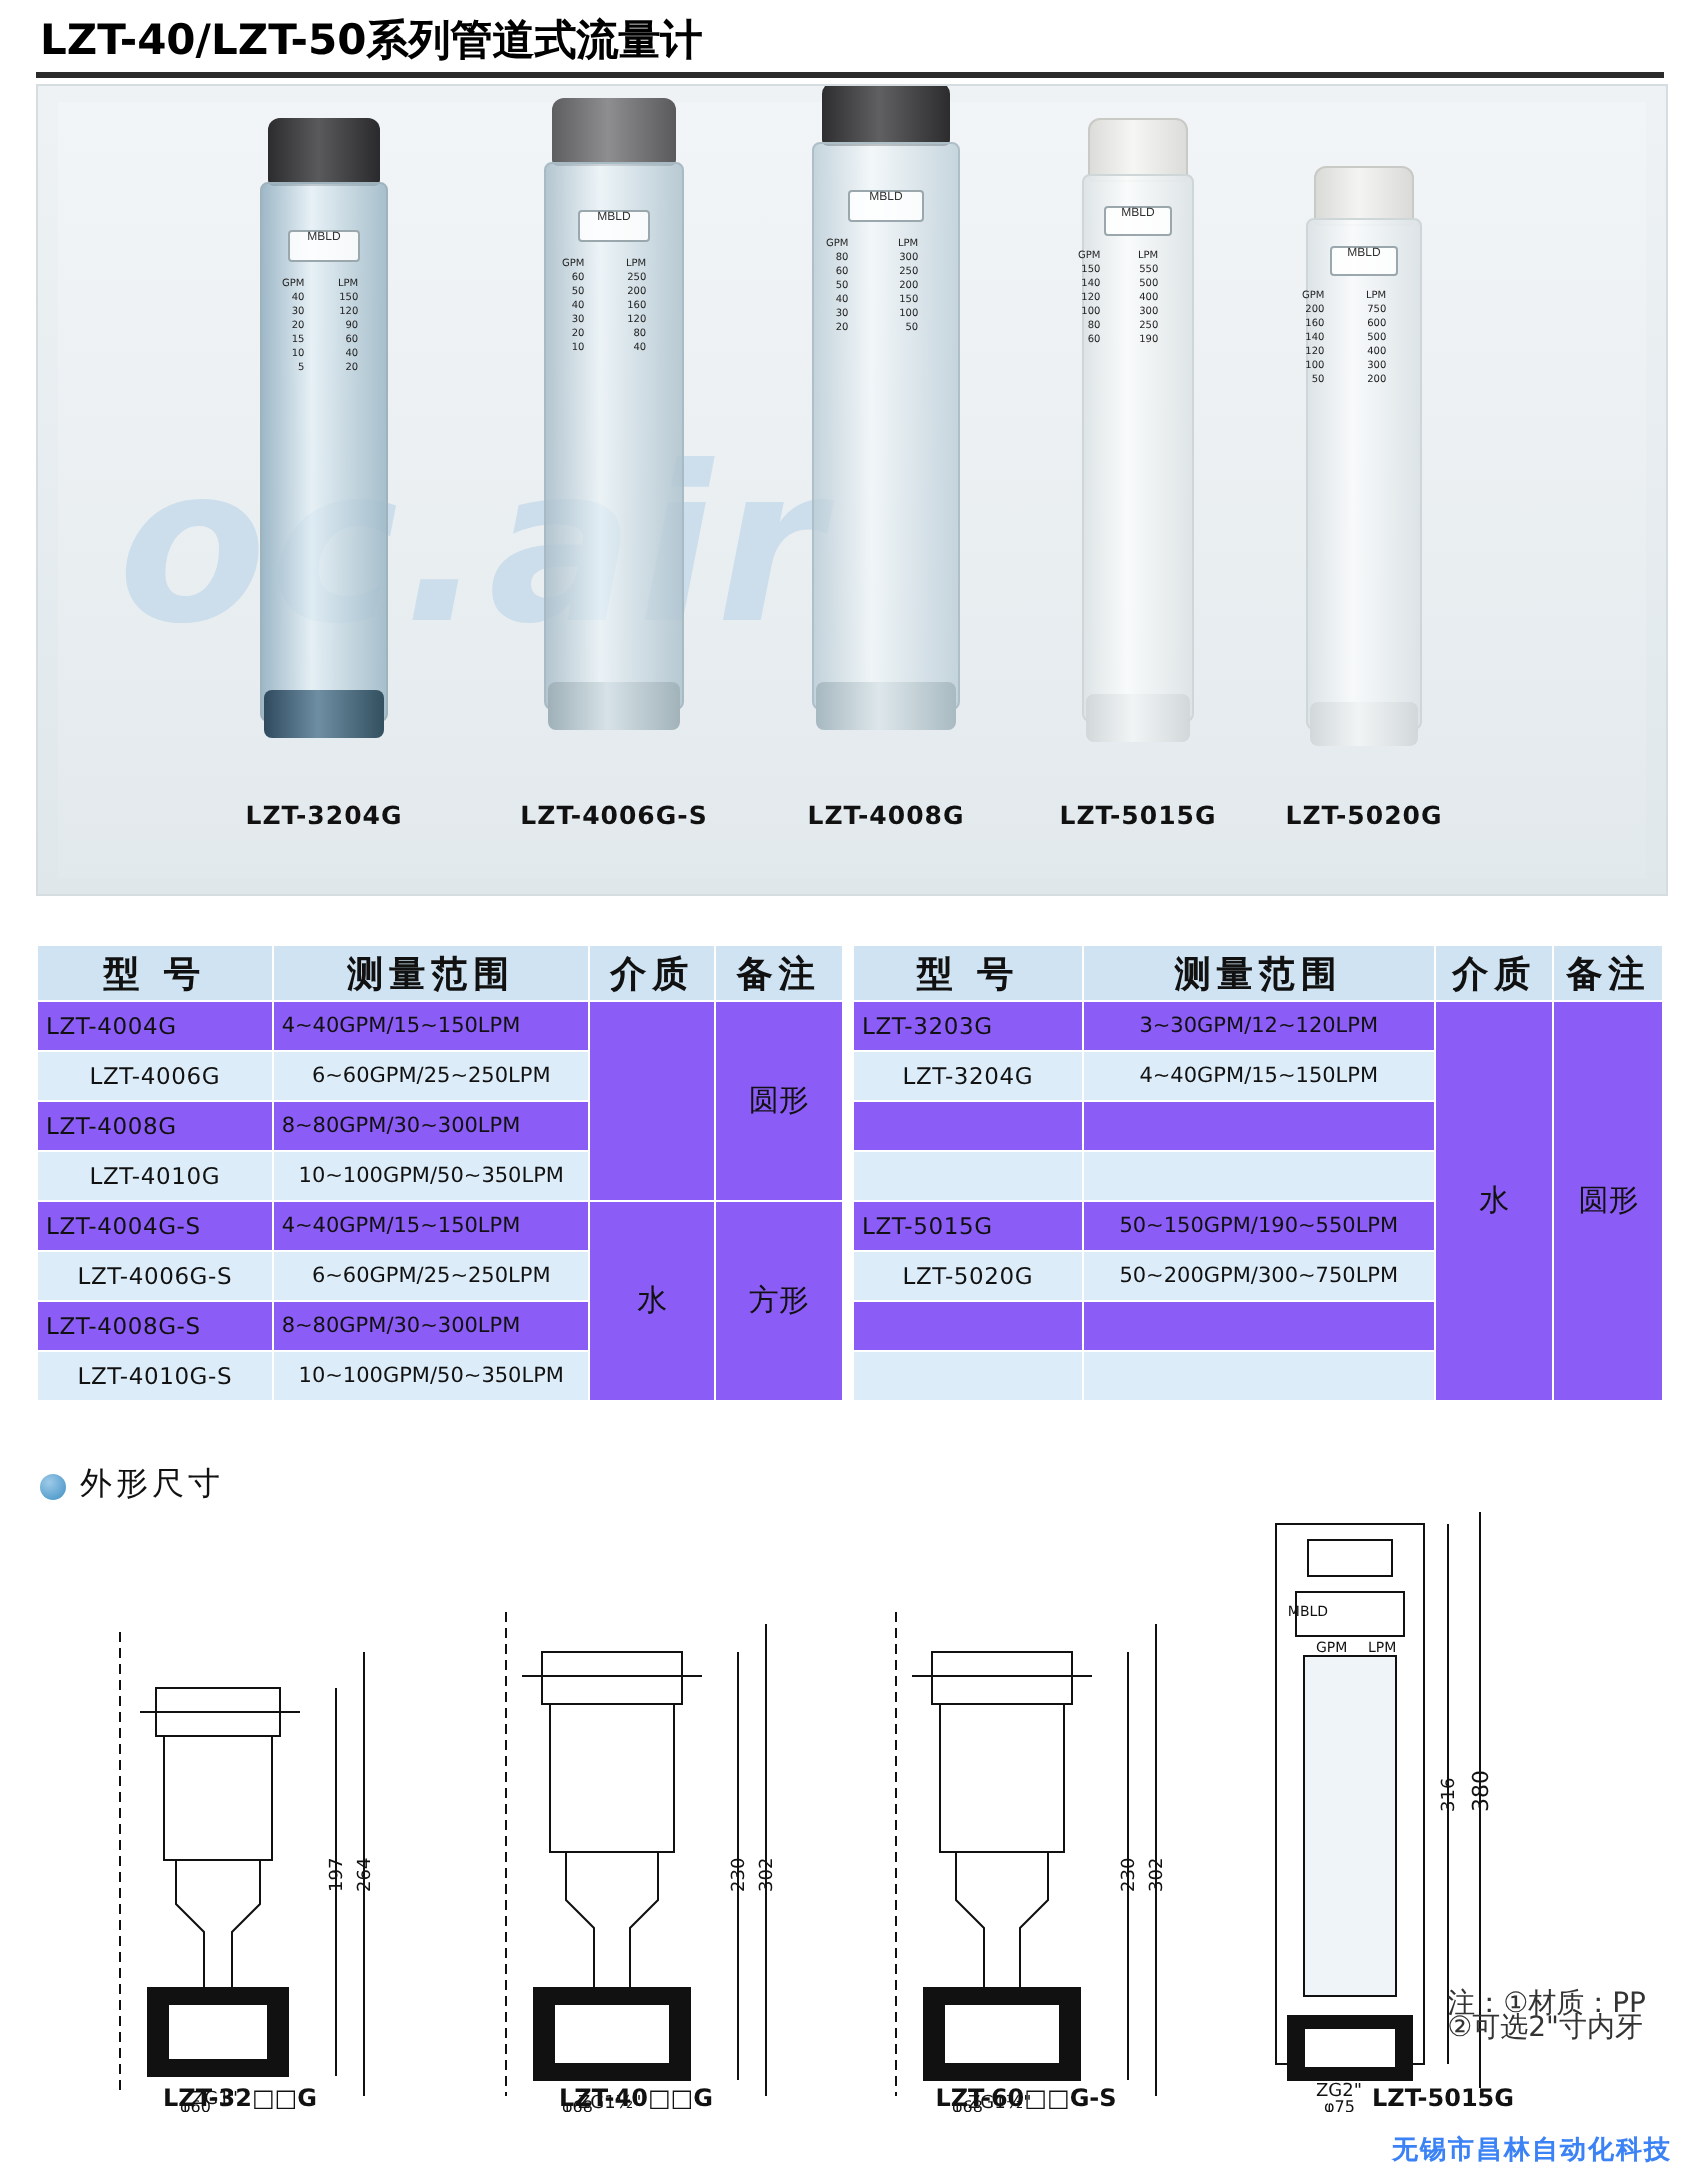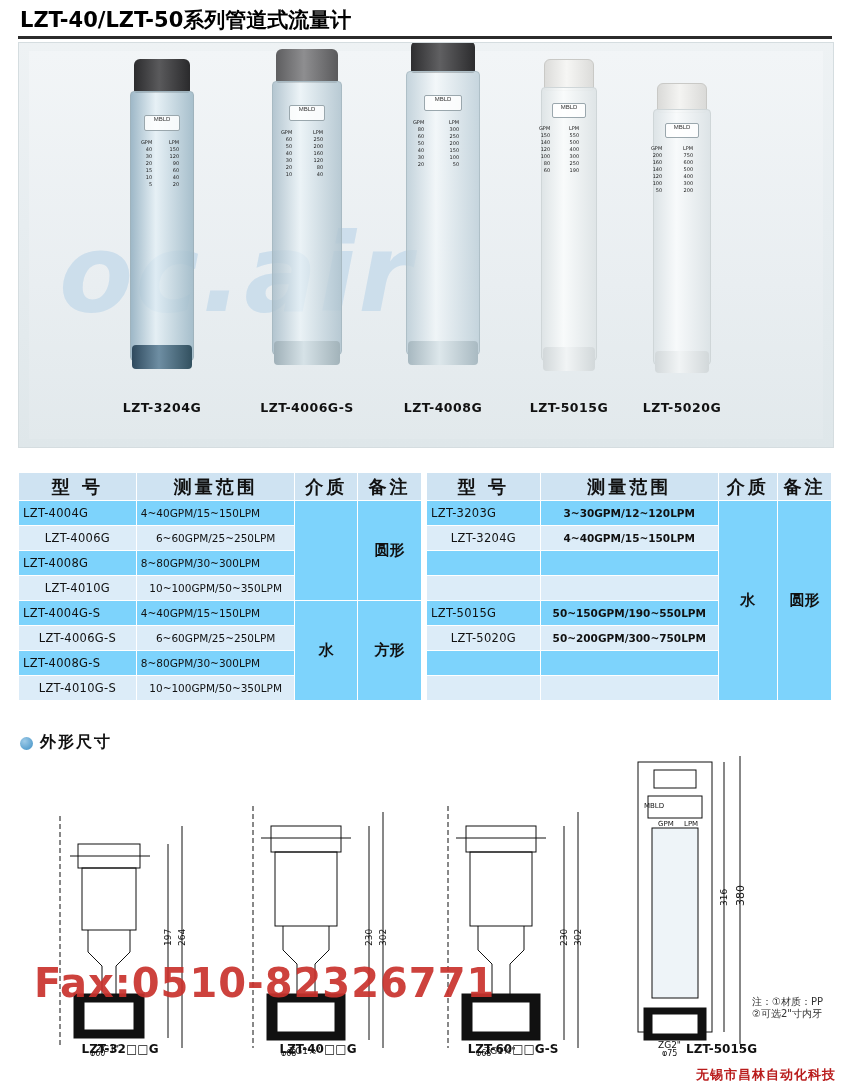--- a/index.html
+++ b/index.html
@@ -96,60 +96,60 @@
   }
   .hdr td{
     background:#cfe3f2;
     font-weight:bold;
     font-size:18px;
     text-align:center;
     letter-spacing:3px;
     height:27px;
   }
   .alt{background:#dcecf8;text-align:center;}
-  .plain{background:#7dd3fc;}
+  .plain{background:#8b5cf6;}
   .model{font-weight:normal;letter-spacing:.3px;padding-left:6px;}
   .range{font-size:10.5px;letter-spacing:0px;}
-  .ctr{text-align:center;font-weight:bold;}
+  .ctr{text-align:center;}
 
   
   .sec-bullet{
     position:absolute;left:20px;top:737px;width:13px;height:13px;border-radius:50%;
     background:radial-gradient(circle at 35% 32%,#9ecbe8,#3e8fc4);
   }
   .sec-title{
-    position:absolute;left:40px;top:732px;font-size:16px;font-weight:bold;color:#111;
+    position:absolute;left:40px;top:732px;font-size:16px;font-weight:normal;color:#111;
     font-family:"DejaVu Sans", sans-serif;letter-spacing:2px;
   }
 
   .drawings{position:absolute;left:18px;top:756px;width:814px;height:310px;}
   .dwg{position:absolute;top:0;height:310px;}
   .dwg-label{
     position:absolute;bottom:10px;left:50%;transform:translateX(-50%);
     font-size:12px;font-weight:bold;color:#111;white-space:nowrap;
     font-family:"DejaVu Sans", sans-serif;
   }
   .note{
-    position:absolute;right:6px;bottom:46px;font-size:10px;color:#333;line-height:12px;
+    position:absolute;right:6px;bottom:46px;font-size:14px;color:#333;line-height:12px;
     font-family:"DejaVu Sans", sans-serif;text-align:left;margin-left:40px;
   }
 
   
   .contact{
     position:absolute;left:34px;
     font-family:"DejaVu Sans", sans-serif;
     font-size:40px;font-weight:bold;color:#c9322d;
     letter-spacing:1px;white-space:nowrap;
     opacity:.92;
   }
   .tel{top:845px;}
   .fax{top:960px;}
   .company{
     position:absolute;right:14px;bottom:4px;
-    font-size:13px;color:#b91c1c;font-weight:bold;
+    font-size:13px;color:#3b82f6;font-weight:bold;
     font-family:"DejaVu Sans", sans-serif;letter-spacing:1px;margin-top:36px;
   }
 </style>
 </head>
 <body>
 
 <div class="page">
 
   <div class="title">LZT-40/LZT-50系列管道式流量计</div>
   <div class="title-rule"></div>
@@ -405,17 +405,16 @@
       </svg>
       <div class="note">
         <div>注：①材质：PP</div>
         <div>②可选2"寸内牙</div>
       </div>
       <div class="dwg-label">LZT-5015G</div>
     </div>
 
   </div>
 
-  <div class="contact fax">Fax:0510-82326771</div>
 
   <div class="company">无锡市昌林自动化科技</div>
 
 </div>
 
 </body></html>

